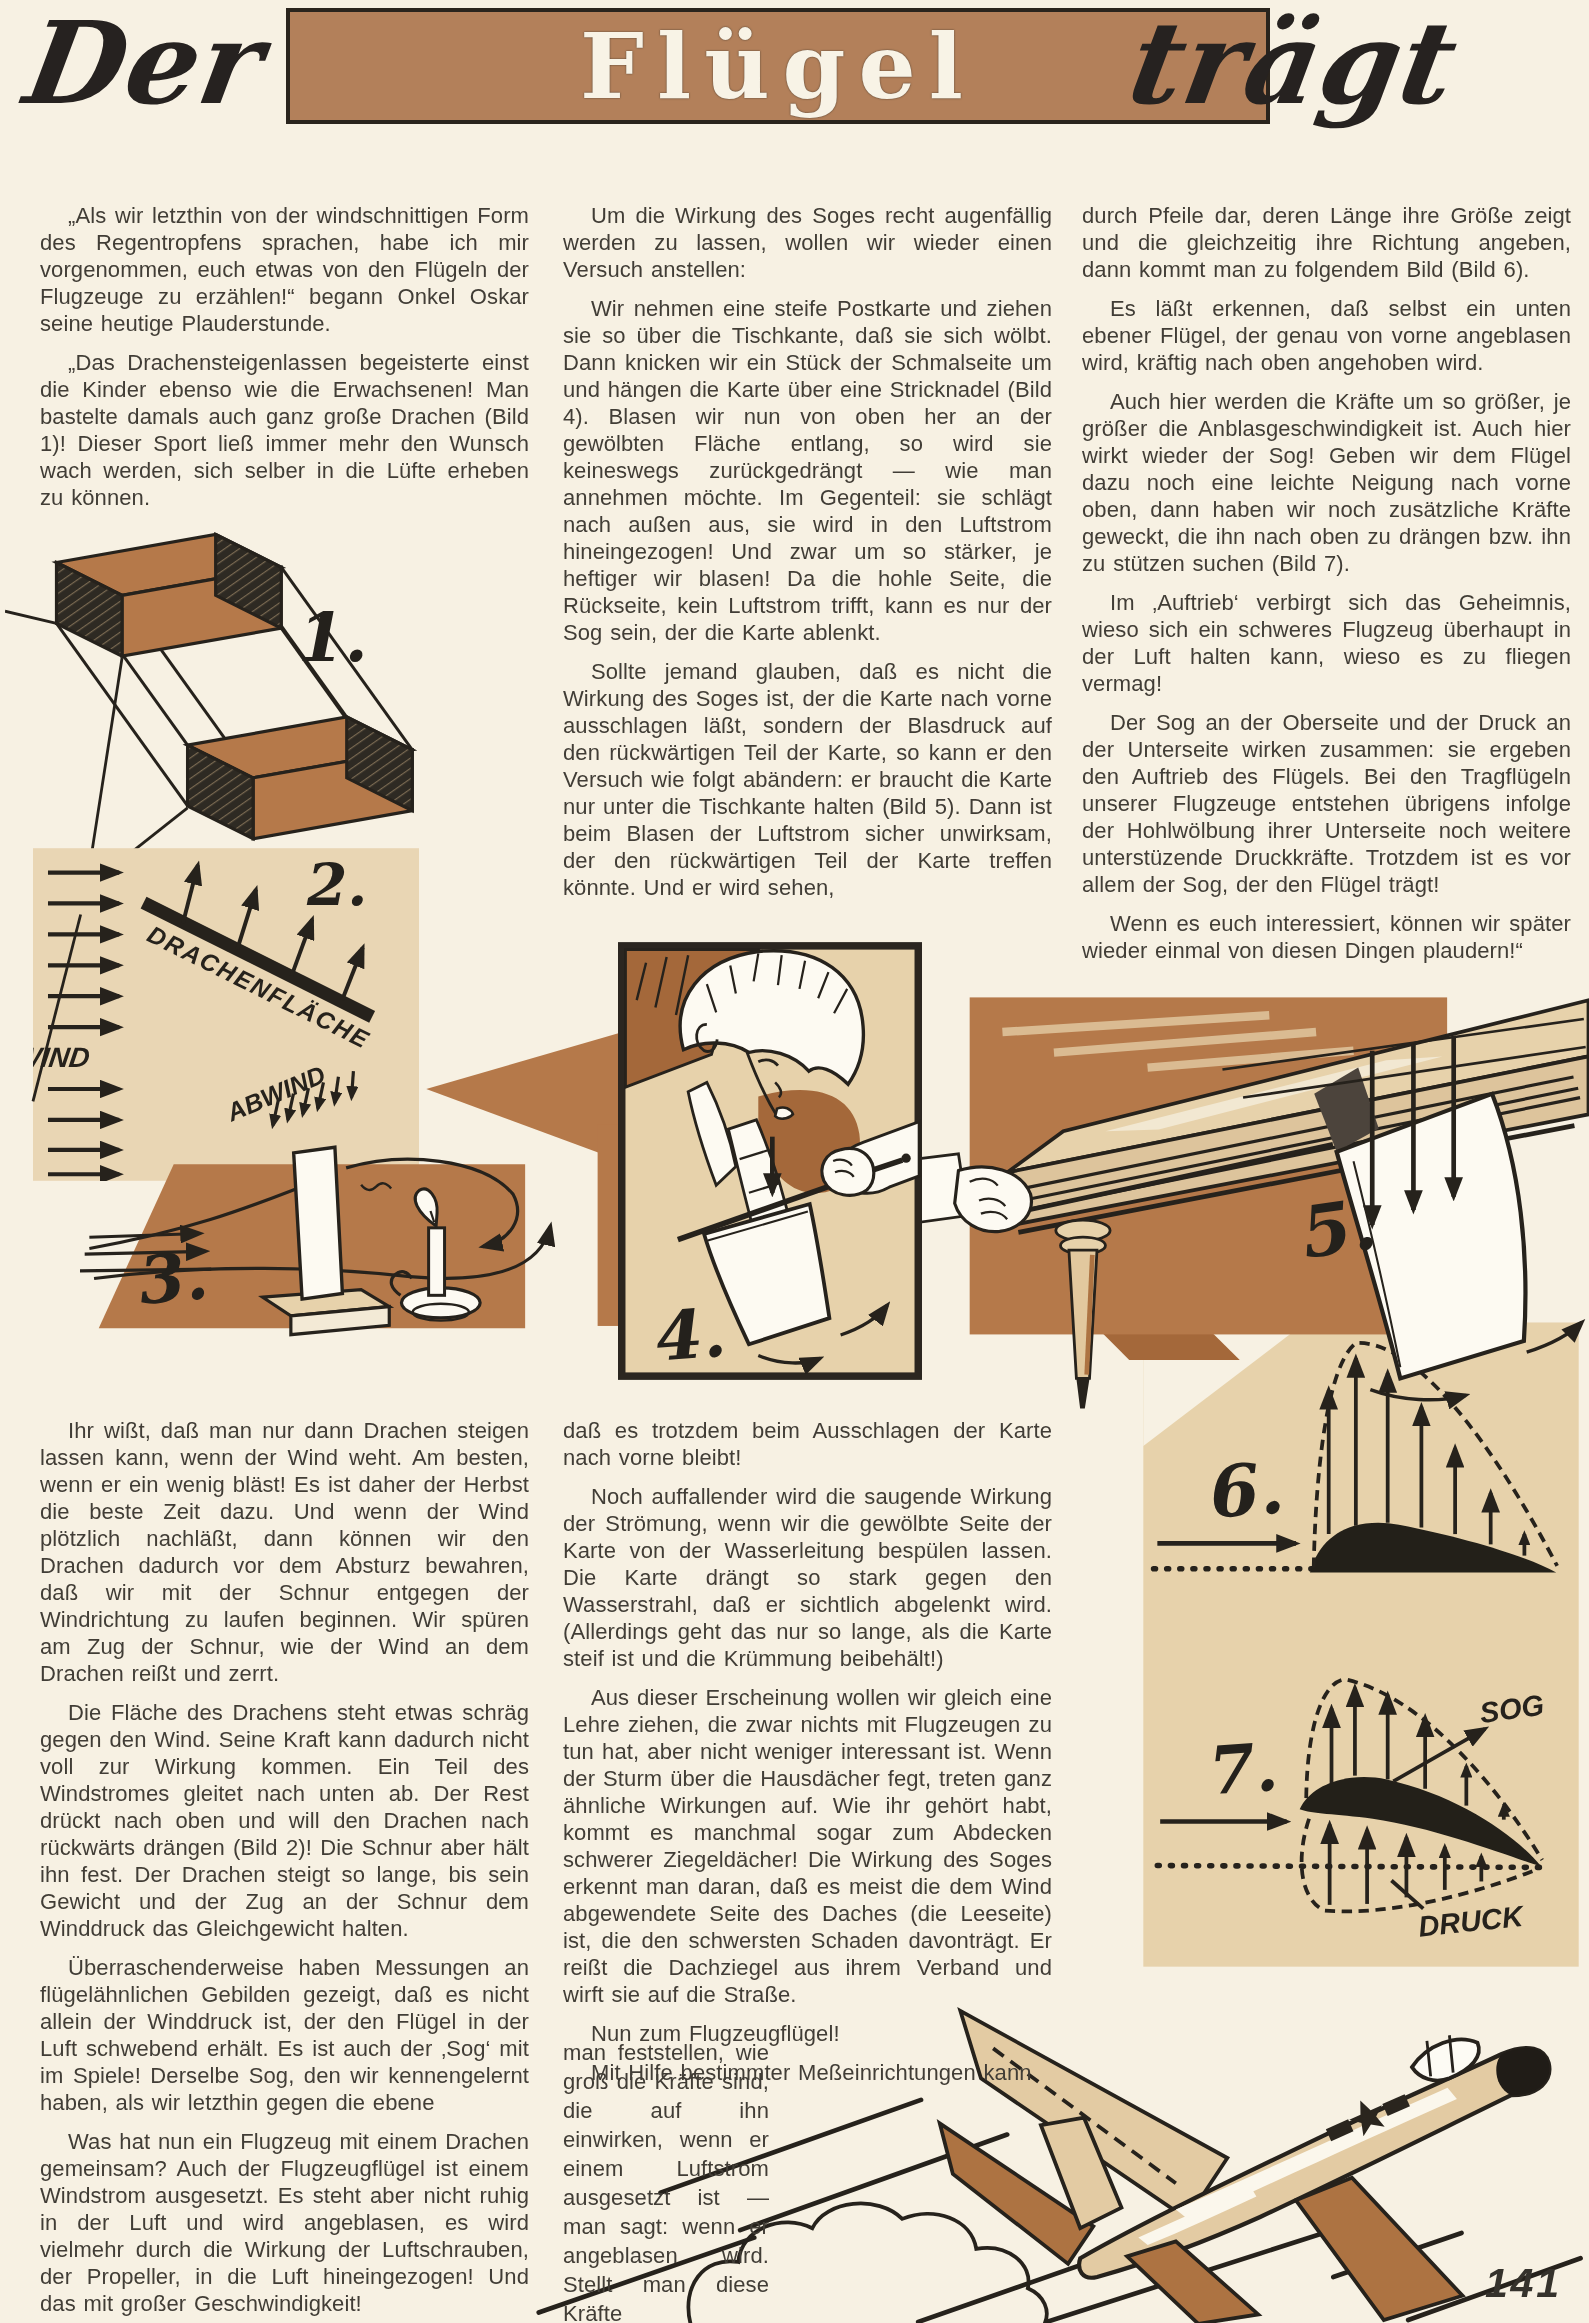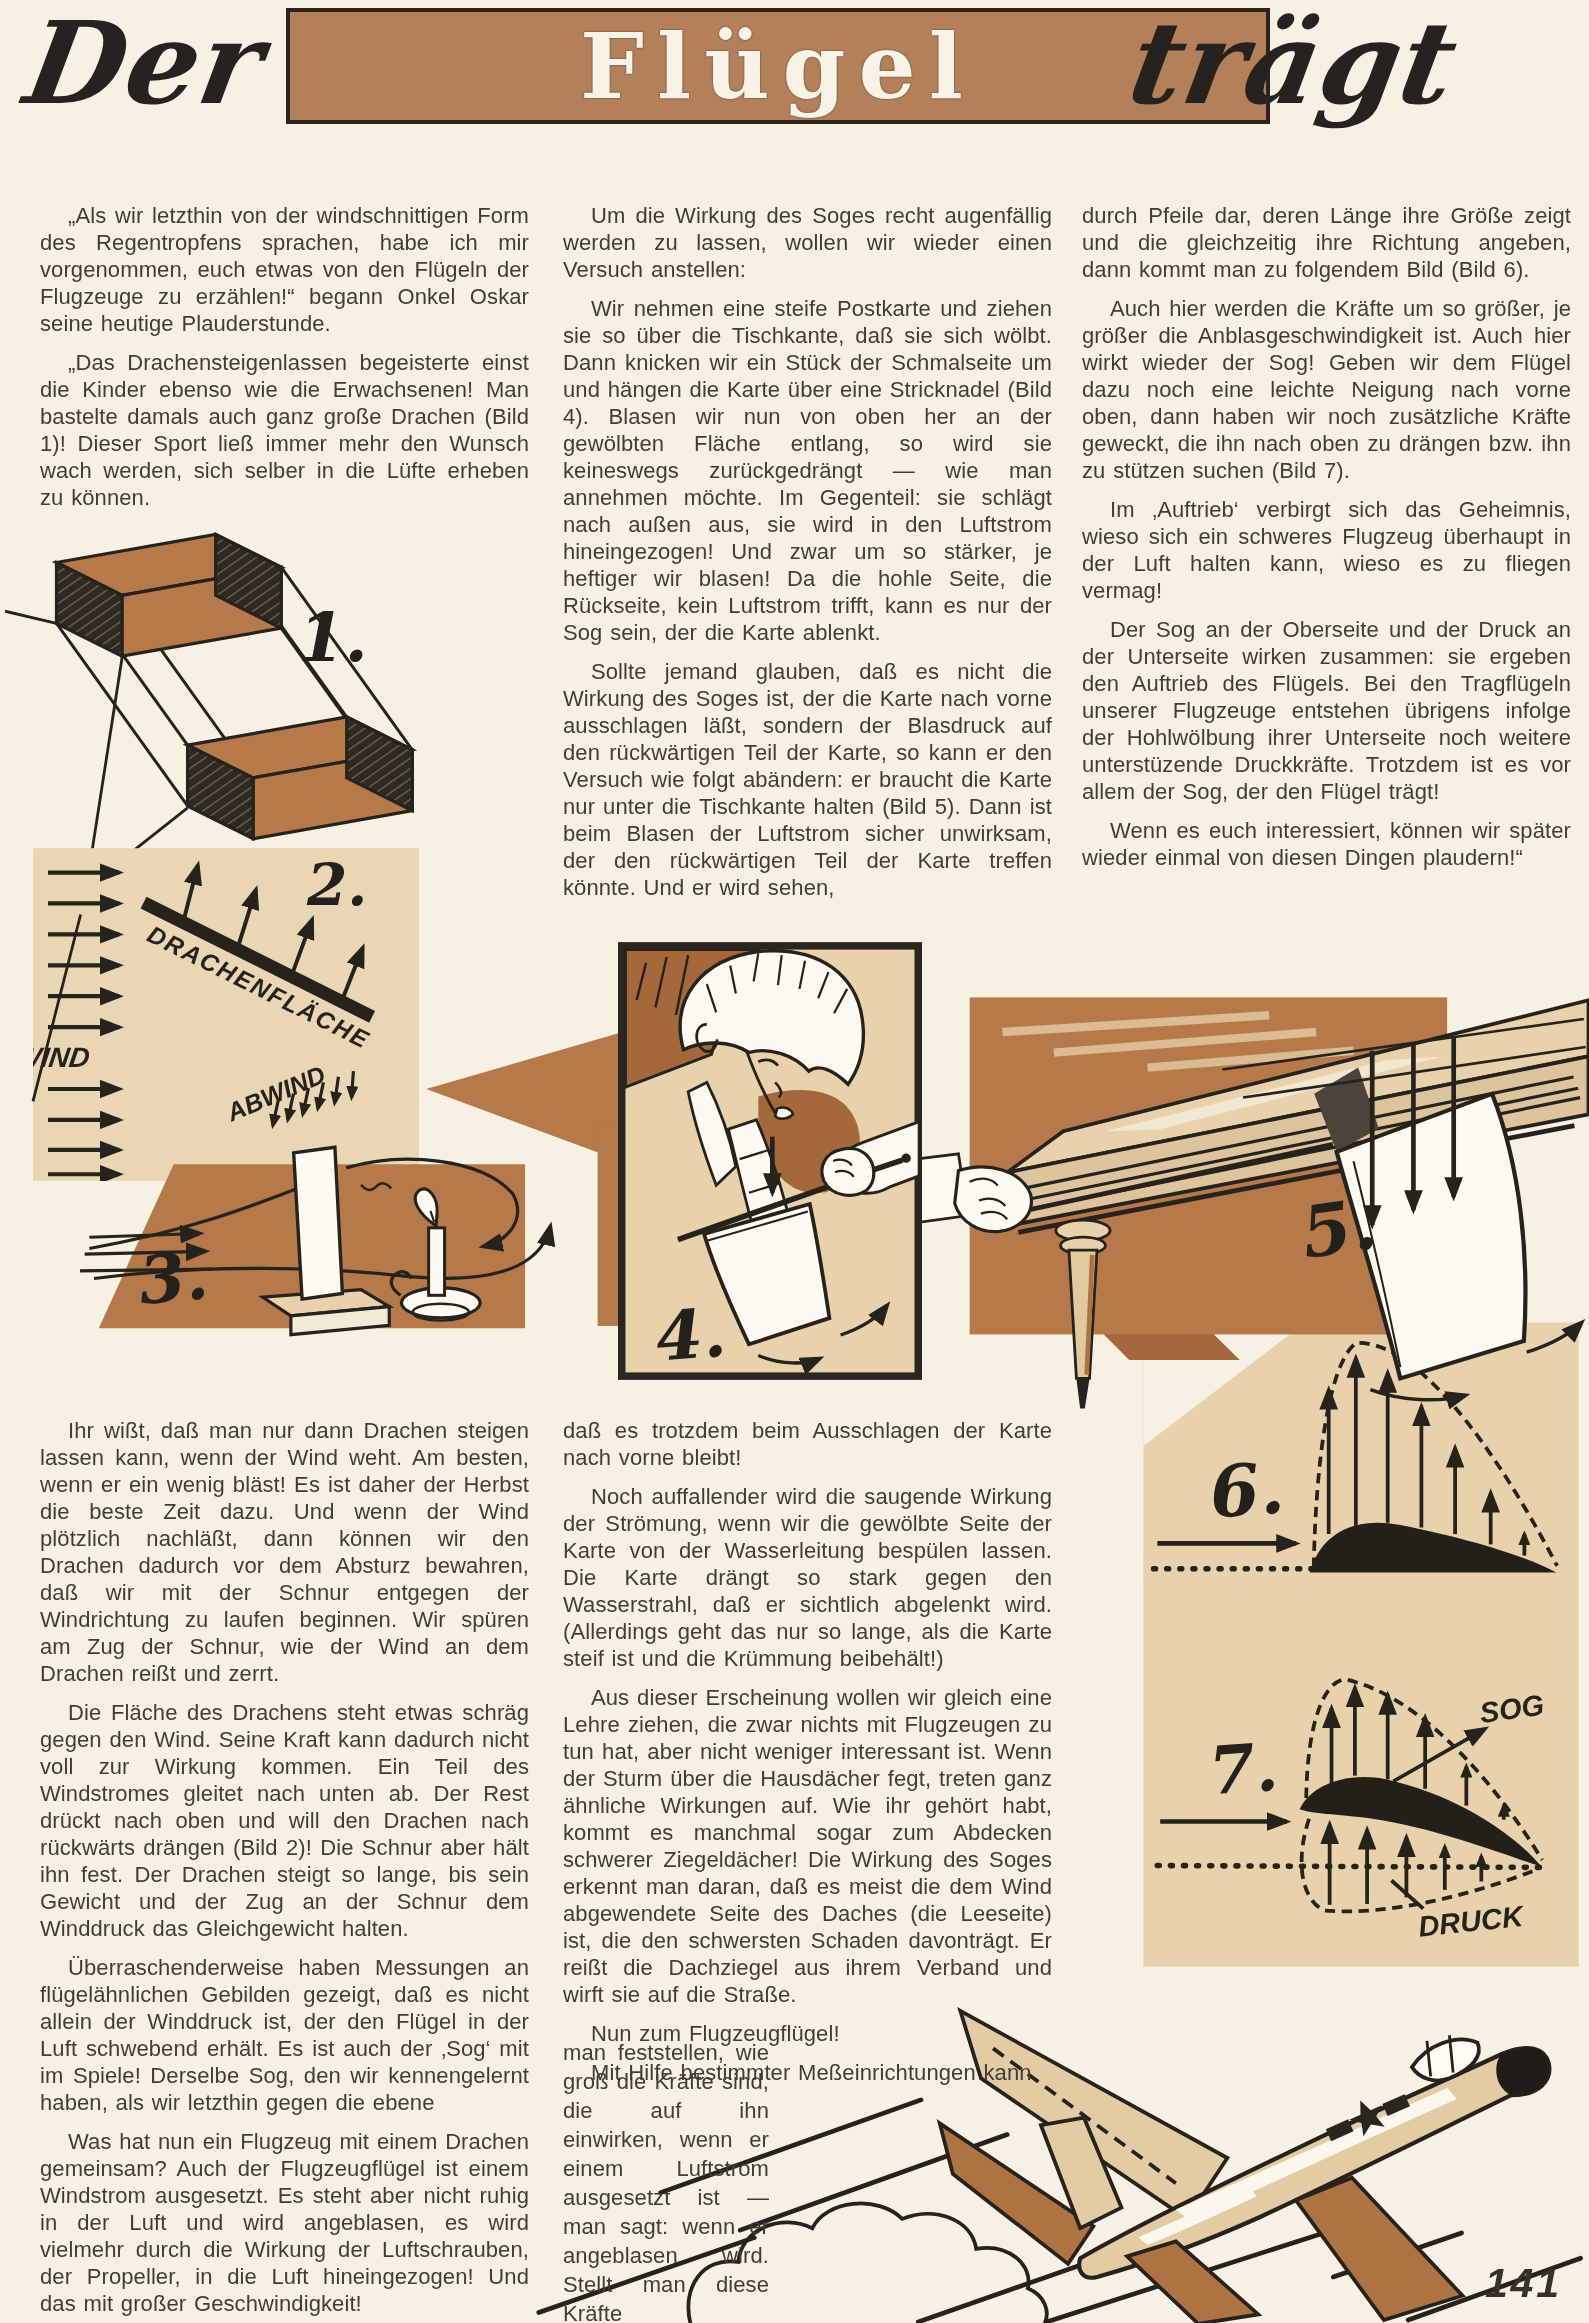--- a/index.html
+++ b/index.html
@@ -50,20 +50,21 @@
   </div>
 
   <div class="col" style="left:551px; top:190px;">
     <p>Um die Wirkung des Soges recht augenfällig werden zu lassen, wollen wir wieder einen Versuch anstellen:</p>
     <p>Wir nehmen eine steife Postkarte und ziehen sie so über die Tischkante, daß sie sich wölbt. Dann knicken wir ein Stück der Schmalseite um und hängen die Karte über eine Stricknadel (Bild 4). Blasen wir nun von oben her an der gewölbten Fläche entlang, so wird sie keineswegs zurückgedrängt — wie man annehmen möchte. Im Gegenteil: sie schlägt nach außen aus, sie wird in den Luftstrom hineingezogen! Und zwar um so stärker, je heftiger wir blasen! Da die hohle Seite, die Rückseite, kein Luftstrom trifft, kann es nur der Sog sein, der die Karte ablenkt.</p>
     <p>Sollte jemand glauben, daß es nicht die Wirkung des Soges ist, der die Karte nach vorne ausschlagen läßt, sondern der Blasdruck auf den rückwärtigen Teil der Karte, so kann er den Versuch wie folgt abändern: er braucht die Karte nur unter die Tischkante halten (Bild 5). Dann ist beim Blasen der Luftstrom sicher unwirksam, der den rückwärtigen Teil der Karte treffen könnte. Und er wird sehen,</p>
   </div>
 
   <div class="col" style="left:1070px; top:190px;">
     <p class="noind">durch Pfeile dar, deren Länge ihre Größe zeigt und die gleichzeitig ihre Richtung angeben, dann kommt man zu folgendem Bild (Bild 6).</p>
+    <p>Es läßt erkennen, daß selbst ein unten ebener Flügel, der genau von vorne angeblasen wird, kräftig nach oben angehoben wird.</p>
     <p>Auch hier werden die Kräfte um so größer, je größer die Anblasgeschwindigkeit ist. Auch hier wirkt wieder der Sog! Geben wir dem Flügel dazu noch eine leichte Neigung nach vorne oben, dann haben wir noch zusätzliche Kräfte geweckt, die ihn nach oben zu drängen bzw. ihn zu stützen suchen (Bild 7).</p>
     <p>Im ‚Auftrieb‘ verbirgt sich das Geheimnis, wieso sich ein schweres Flugzeug überhaupt in der Luft halten kann, wieso es zu fliegen vermag!</p>
     <p>Der Sog an der Oberseite und der Druck an der Unterseite wirken zusammen: sie ergeben den Auftrieb des Flügels. Bei den Tragflügeln unserer Flugzeuge entstehen übrigens infolge der Hohlwölbung ihrer Unterseite noch weitere unterstüzende Druckkräfte. Trotzdem ist es vor allem der Sog, der den Flügel trägt!</p>
     <p>Wenn es euch interessiert, können wir später wieder einmal von diesen Dingen plaudern!“</p>
   </div>
 
   <div class="col" style="left:28px; top:1405px;">
     <p>Ihr wißt, daß man nur dann Drachen steigen lassen kann, wenn der Wind weht. Am besten, wenn er ein wenig bläst! Es ist daher der Herbst die beste Zeit dazu. Und wenn der Wind plötzlich nachläßt, dann können wir den Drachen dadurch vor dem Absturz bewahren, daß wir mit der Schnur entgegen der Windrichtung zu laufen beginnen. Wir spüren am Zug der Schnur, wie der Wind an dem Drachen reißt und zerrt.</p>
     <p>Die Fläche des Drachens steht etwas schräg gegen den Wind. Seine Kraft kann dadurch nicht voll zur Wirkung kommen. Ein Teil des Windstromes gleitet nach unten ab. Der Rest drückt nach oben und will den Drachen nach rückwärts drängen (Bild 2)! Die Schnur aber hält ihn fest. Der Drachen steigt so lange, bis sein Gewicht und der Zug an der Schnur dem Winddruck das Gleichgewicht halten.</p>
     <p>Überraschenderweise haben Messungen an flügelähnlichen Gebilden gezeigt, daß es nicht allein der Winddruck ist, der den Flügel in der Luft schwebend erhält. Es ist auch der ‚Sog‘ mit im Spiele! Derselbe Sog, den wir kennengelernt haben, als wir letzthin gegen die ebene</p>

